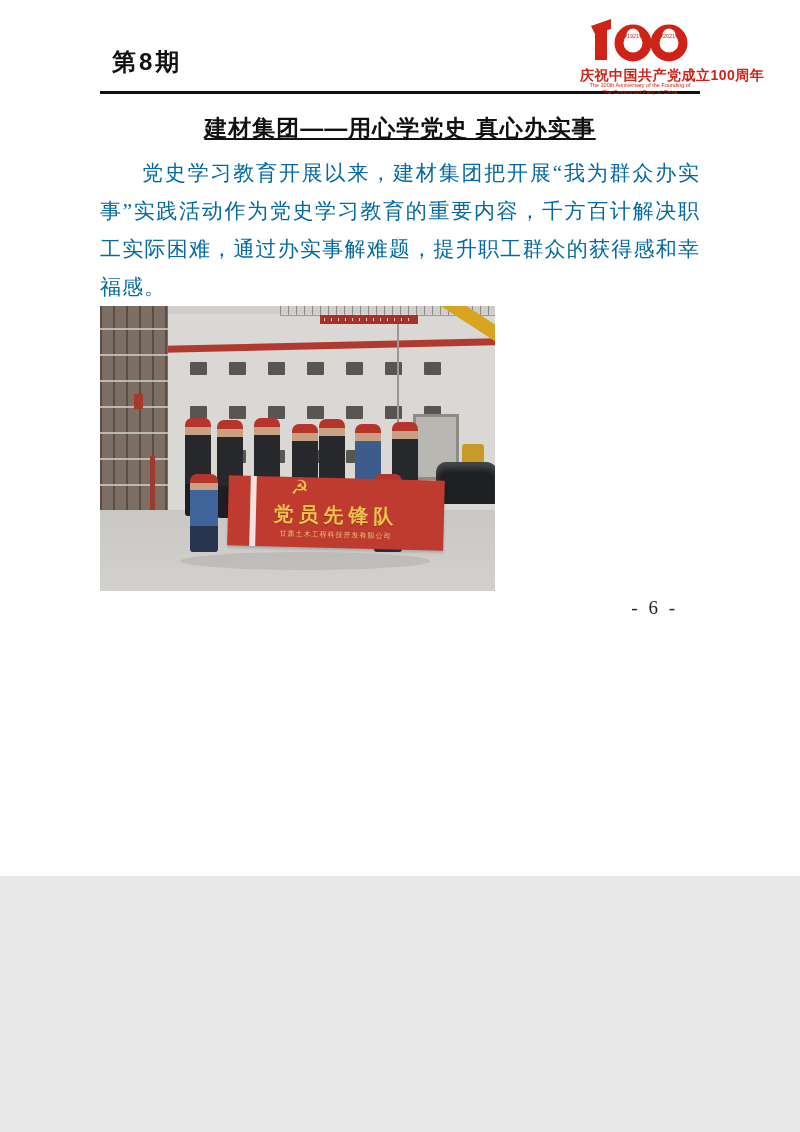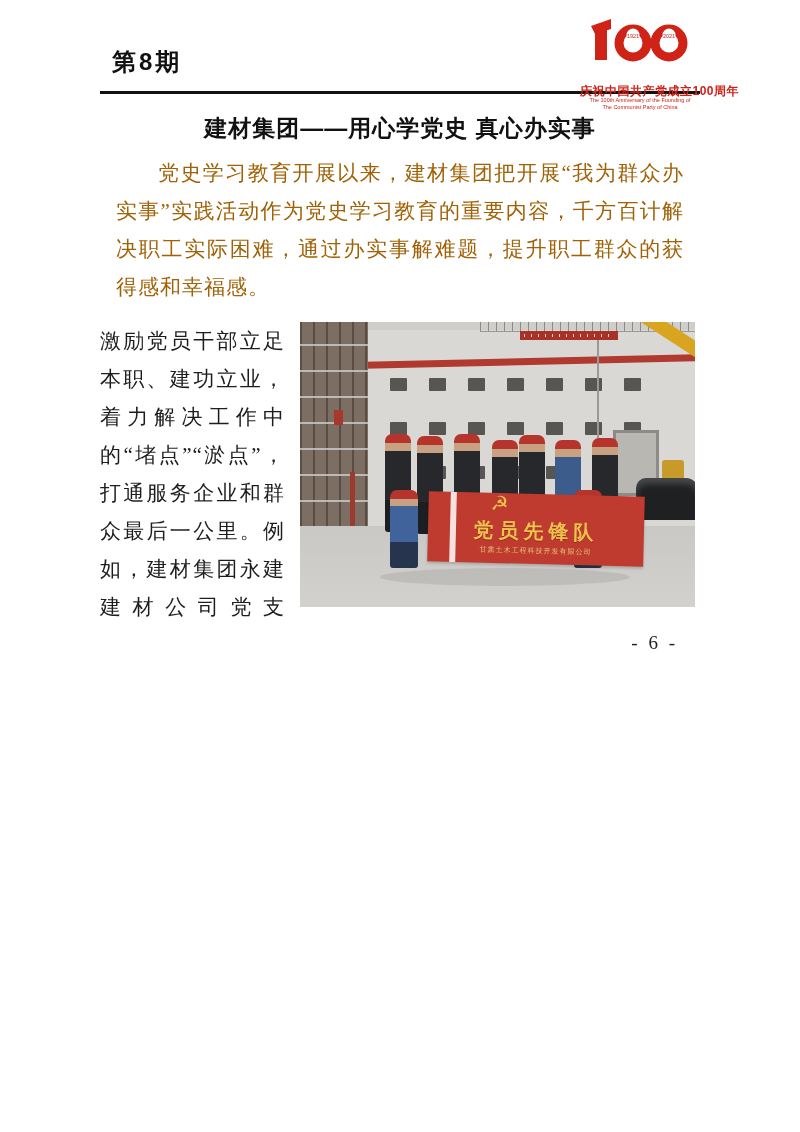--- a/index.html
+++ b/index.html
@@ -1,33 +1,33 @@
 <!DOCTYPE html>
 <html><head>
 <meta charset="utf-8">
 <style>
   html,body{margin:0;padding:0;background:#e8e8e8;}
-  .page{position:relative;width:800px;height:1132px;background:#ffffff;margin:0 auto;
+  .page{position:relative;width:800px;height:876px;background:#ffffff;margin:0 auto;
         font-family:"Liberation Serif",serif;color:#1f1f1f;overflow:hidden;}
   .content{position:absolute;left:100px;top:0;width:600px;}
 
   
   .header{position:relative;height:91px;border-bottom:3px solid #111;}
   .issue{position:absolute;left:12px;top:46px;font-size:24px;font-weight:bold;
          font-family:"Liberation Sans",sans-serif;letter-spacing:3px;color:#111;}
   .logo{position:absolute;right:0;top:16px;width:120px;text-align:center;line-height:1;}
-  .logo-cn{font-size:12px;font-weight:bold;color:#cf2318;letter-spacing:.5px;margin-top:18px;
+  .logo-cn{font-size:14px;font-weight:bold;color:#cf2318;letter-spacing:.5px;margin-top:1px;
            font-family:"Liberation Sans",sans-serif;white-space:nowrap;}
   .logo-en{font-size:5.5px;color:#cf2318;line-height:7px;font-family:"Liberation Sans",sans-serif;}
 
   
   .title{margin:16px 0 0 0;text-align:center;font-size:23px;font-weight:bold;
-         font-family:"Liberation Sans",sans-serif;letter-spacing:1px;color:#111;line-height:36px;}
-  .body-p{margin:16px;font-size:21px;line-height:38px;text-align:justify;text-indent:2em;
-          letter-spacing:1px;color:#a16207;}
+         font-family:"Liberation Sans",sans-serif;letter-spacing:1px;color:#111;line-height:36px;text-decoration:underline;}
+  .body-p{margin:0;font-size:21px;line-height:38px;text-align:justify;text-indent:2em;
+          letter-spacing:1px;color:#0369a1;}
   .first{margin-top:8px;}
   .wrap-row{display:flex;gap:15px;margin-top:0;}
   .left-col{width:185px;font-size:21px;line-height:38px;text-align:justify;text-align-last:justify;
             letter-spacing:1px;color:#1d1d1d;}
   .cont{text-indent:0;}
   .page-num{margin-top:6px;text-align:right;font-size:19px;letter-spacing:3px;padding-right:22px;color:#222;}
 
   
   .photo{position:relative;width:395px;height:285px;overflow:hidden;background:#cfcecb;flex:none;}
   .building{position:absolute;left:68px;top:8px;width:327px;height:198px;background:#dad8d4;}
@@ -97,21 +97,20 @@
         <div class="logo-en">The 100th Anniversary of the Founding of</div>
         <div class="logo-en">The Communist Party of China</div>
       </div>
     </div>
 
     <h1 class="title">建材集团——用心学党史 真心办实事</h1>
 
     <p class="body-p first">党史学习教育开展以来，建材集团把开展“我为群众办实事”实践活动作为党史学习教育的重要内容，千方百计解决职工实际困难，通过办实事解难题，提升职工群众的获得感和幸福感。</p>
 
     <div class="wrap-row">
-      <div class="left-col">激励党员干部立足本职、建功立业，着力解决工作中的“堵点”“淤点”，打通服务企业和群众最后一公里。例如，建材集团永建建材公司党支</div>
 
       <div class="photo">
         <div class="building"></div>
         <div class="roof-rail"></div>
         <div class="win-row" style="top:56px;">
           <div class="win"></div>
             <div class="win"></div>
             <div class="win"></div>
             <div class="win"></div>
             <div class="win"></div>

